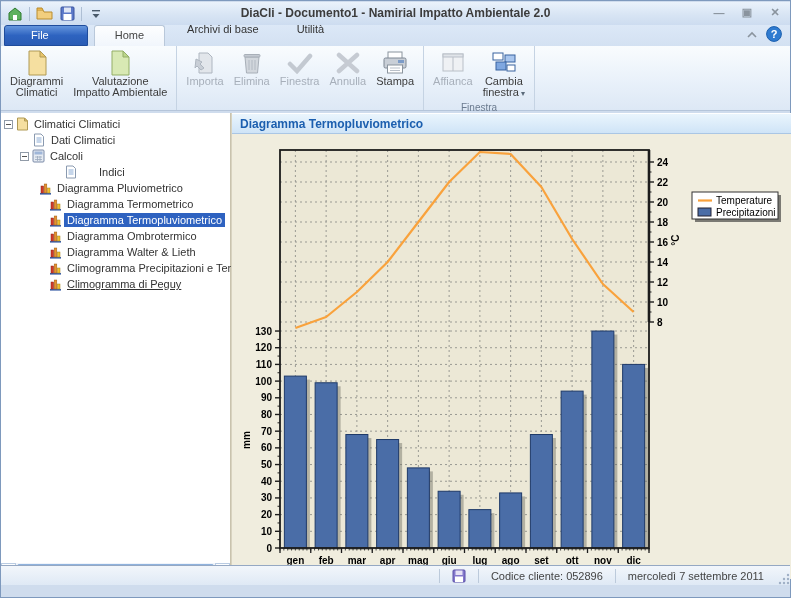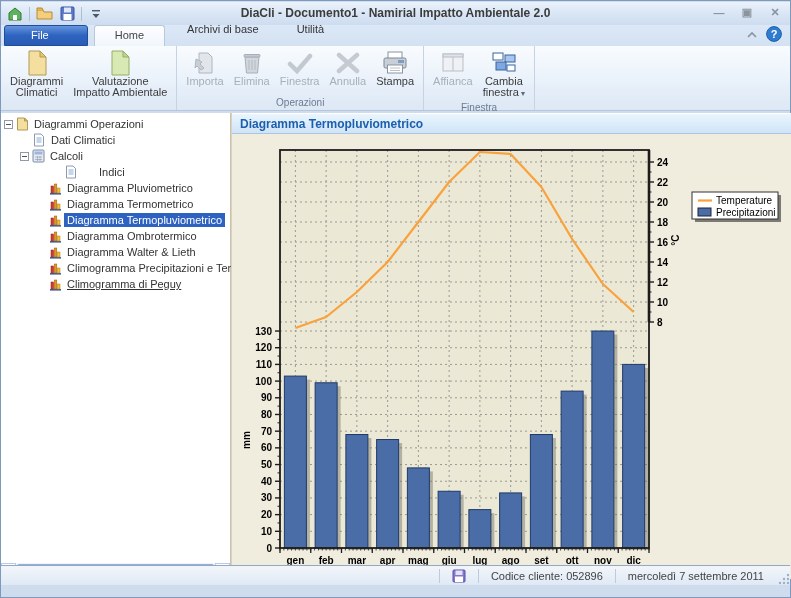--- a/index.html
+++ b/index.html
@@ -237,21 +237,20 @@
                   <rect x="2" y="7" width="22" height="10" rx="1.5" fill="#C9CFD7" stroke="#7E8894"></rect>
                   <rect x="16" y="9" width="6" height="3" fill="#7D9CC8"></rect>
                   <rect x="5.5" y="14" width="15" height="8" fill="#fff" stroke="#8A949E"></rect>
                   <path d="M8 17h10M8 19.5h10" stroke="#B9C0C9"></path>
                 </svg>
               </span>
             </div>
             <div class="lbl">Stampa</div>
           </div>
         </div>
-        <div class="rgroup-label">Operazioni</div>
       </div>
       <div class="rgroup">
         <div class="rgroup-buttons">
           <div class="rbtn disabled">
             <div class="ricon">
               <span style="display: inline-flex; align-items: center;">
                 <svg width="24" height="24">
                   <rect x="2" y="3" width="20" height="17" fill="#EFF1F4" stroke="#B9BFC8"></rect>
                   <path d="M12 3v17" stroke="#B9BFC8"></path>
                   <rect x="2" y="3" width="20" height="3" fill="#E0E4E9" stroke="#B9BFC8"></rect>
@@ -283,21 +282,21 @@
         <div class="trow" style="padding-left: 2px;">
           <div class="texp"></div>
           <div class="ticon">
             <span style="display: inline-flex; align-items: center;">
               <svg width="13" height="14">
                 <path d="M1.5 1h7l3 3v9h-10z" fill="#F5DFA0" stroke="#B09A55"></path>
                 <path d="M8.5 1l3 3h-3z" fill="#E8C46A" stroke="#B09A55"></path>
               </svg>
             </span>
           </div>
-          <span class="tlabel">Diagrammi Operazioni</span>
+          <span class="tlabel">Climatici Climatici</span>
         </div>
         <div class="trow" style="padding-left: 18px;">
           <div class="texp-sp"></div>
           <div class="ticon">
             <span style="display: inline-flex; align-items: center;">
               <svg width="12" height="14">
                 <path d="M1.5 1h6.5l2.5 2.5V13h-9z" fill="#fff" stroke="#8A9AB0"></path>
                 <path d="M3.5 5h5M3.5 7h5M3.5 9h5" stroke="#7FA3D0" stroke-width="0.9"></path>
               </svg>
             </span>
@@ -322,21 +321,21 @@
           <div class="ticon">
             <span style="display: inline-flex; align-items: center;">
               <svg width="12" height="14">
                 <path d="M1.5 1h6.5l2.5 2.5V13h-9z" fill="#fff" stroke="#8A9AB0"></path>
                 <path d="M3.5 5h5M3.5 7h5M3.5 9h5" stroke="#7FA3D0" stroke-width="0.9"></path>
               </svg>
             </span>
           </div>
           <span class="tlabel">Indici</span>
         </div>
-        <div class="trow" style="padding-left: 34px;">
+        <div class="trow" style="padding-left: 24px;">
           <div class="texp-sp"></div>
           <div class="ticon">
             <span style="display: inline-flex; align-items: center;">
               <svg width="13" height="13">
                 <rect x="1" y="11" width="11" height="1.6" fill="#3A5FA8"></rect>
                 <rect x="2" y="4" width="2.6" height="7" fill="#D03A2A" stroke="#8C2417" stroke-width="0.5"></rect>
                 <rect x="5.2" y="2" width="2.6" height="9" fill="#E8912C" stroke="#9C5C12" stroke-width="0.5"></rect>
                 <rect x="8.4" y="6" width="2.6" height="5" fill="#F2C12E" stroke="#A37F14" stroke-width="0.5"></rect>
               </svg>
             </span>

